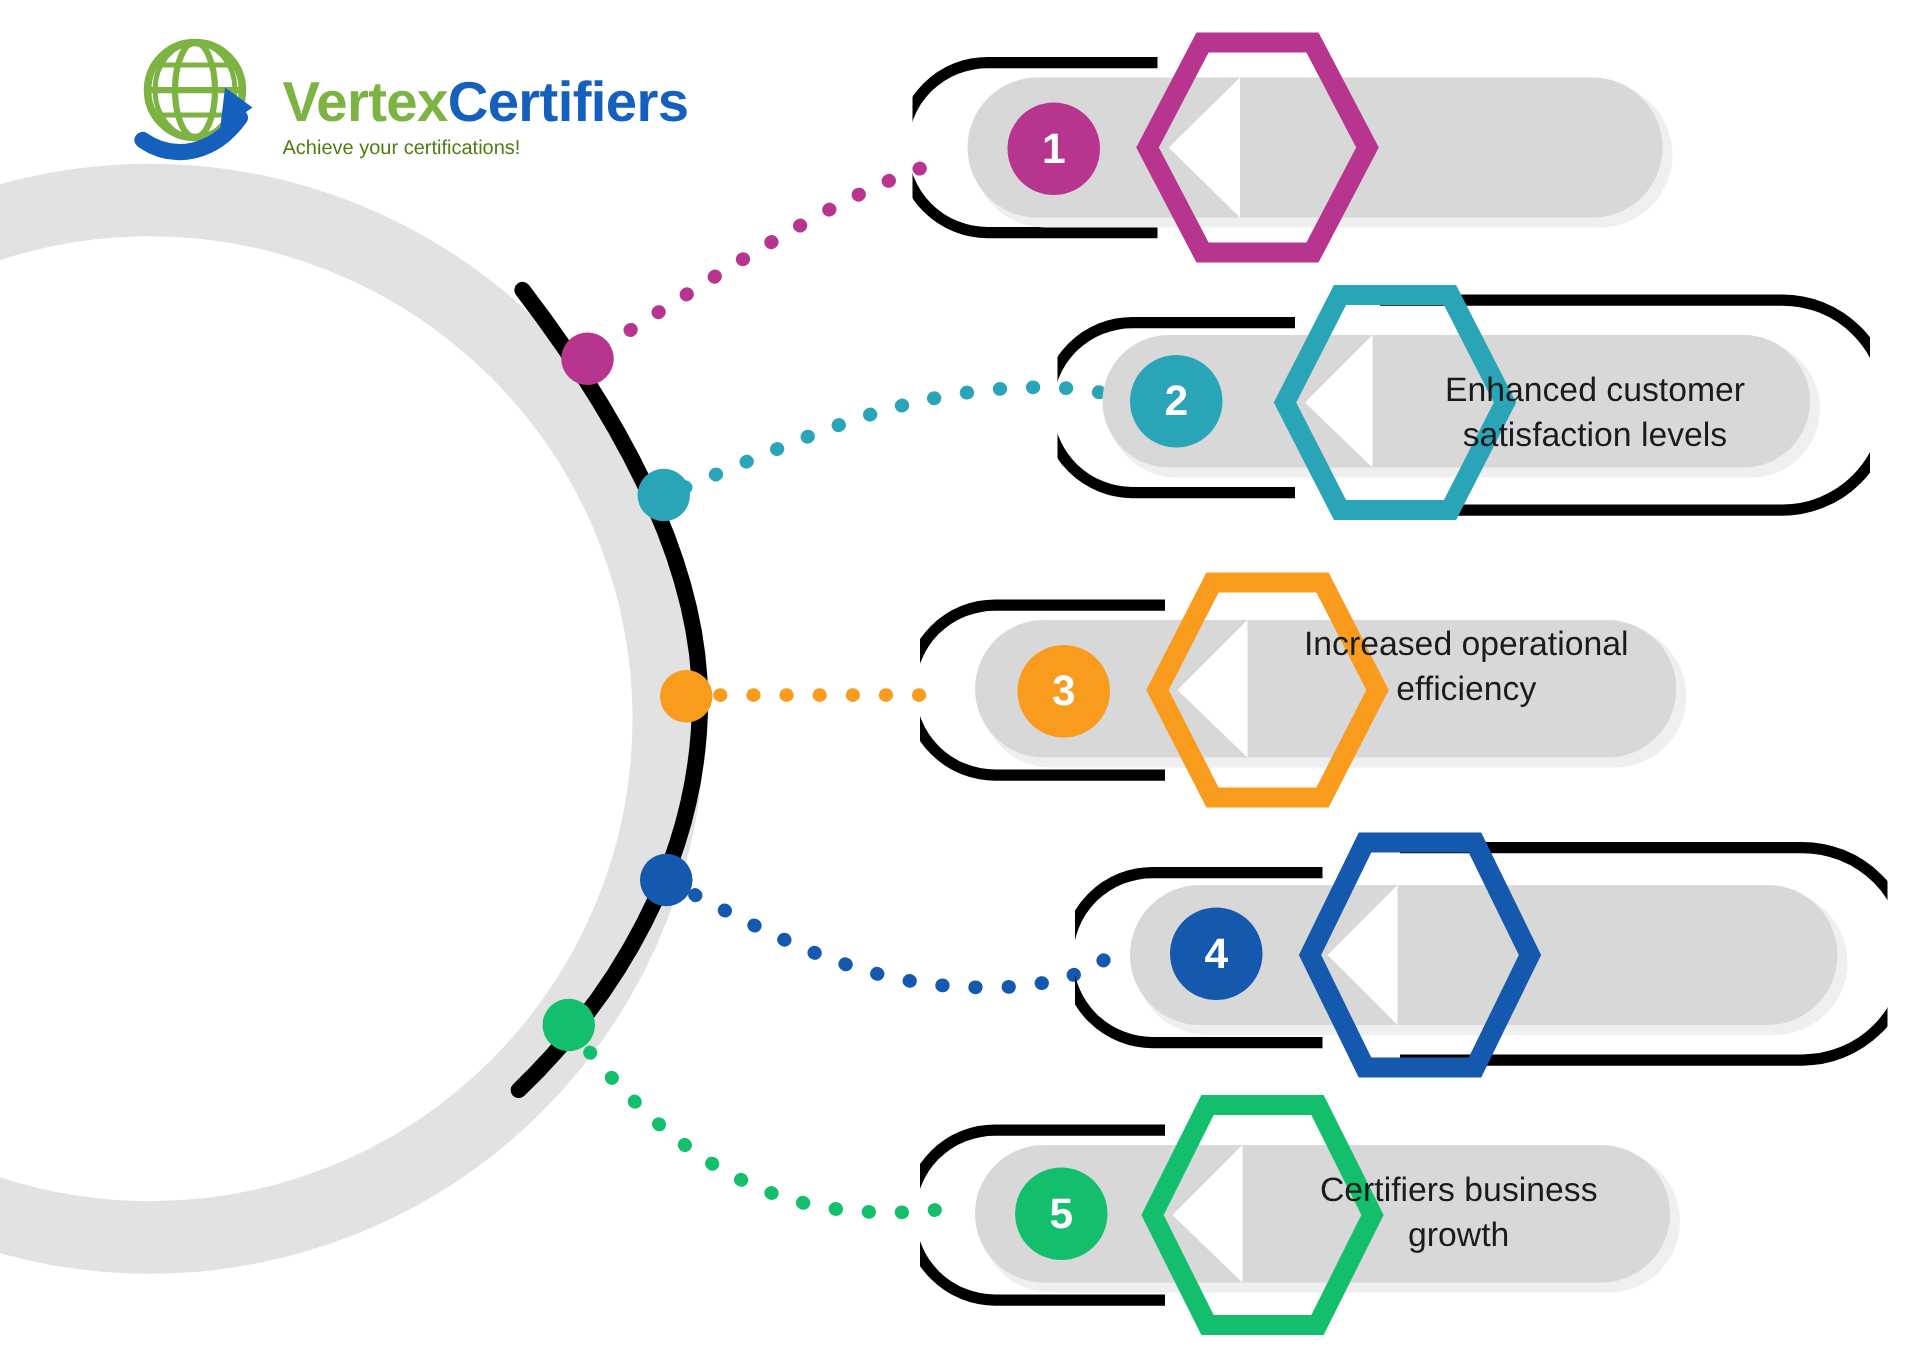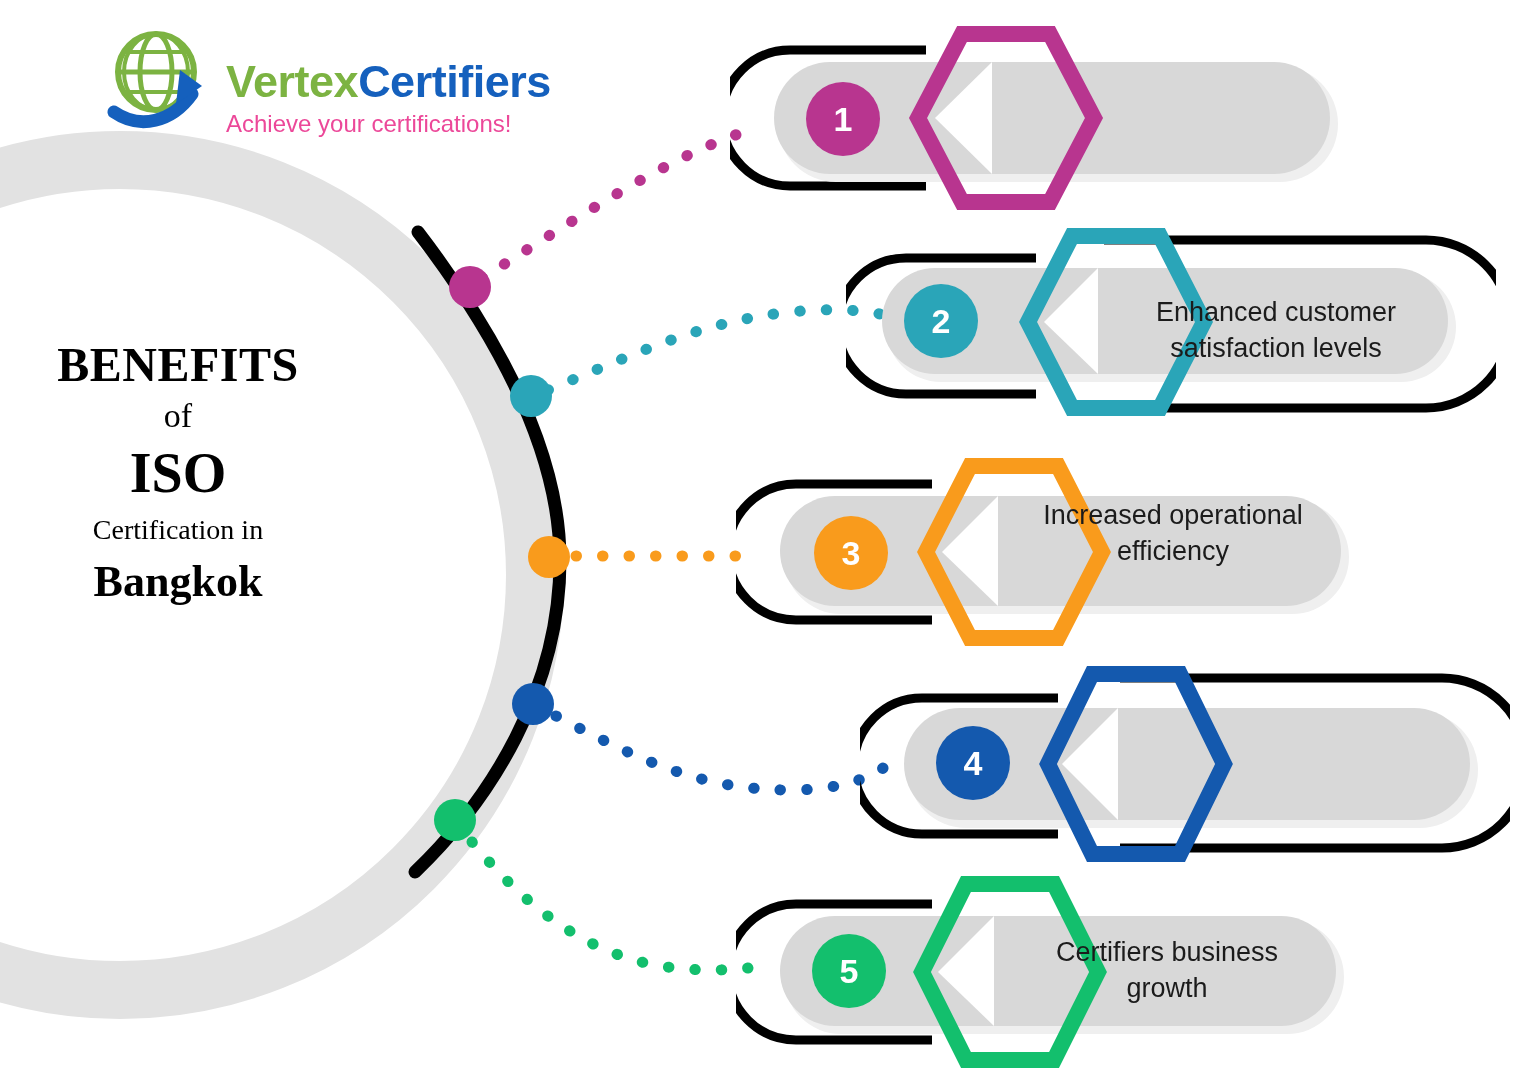--- a/index.html
+++ b/index.html
@@ -11,21 +11,21 @@
     position:relative;
   }
   #stage{position:absolute;left:0;top:0;width:1536px;height:1090px;}
 
   
   .logo{position:absolute;left:106px;top:24px;width:420px;height:116px;}
   .logo-globe{position:absolute;left:0;top:2px;width:108px;height:108px;}
   .logo-word{position:absolute;left:120px;top:32px;white-space:nowrap;}
   .logo-vertex{font-size:45px;font-weight:bold;color:#7CB342;letter-spacing:-.5px;}
   .logo-cert{font-size:45px;font-weight:bold;color:#1560BD;letter-spacing:-.5px;text-align:center;}
-  .logo-tag{position:absolute;left:120px;top:86px;font-size:24px;color:#ec4899;white-space:nowrap;}
+  .logo-tag{position:absolute;left:120px;top:86px;font-size:16px;color:#4d7c0f;white-space:nowrap;}
 
   
   .heading{position:absolute;left:28px;top:340px;width:300px;text-align:center;
            font-family:"Liberation Serif", serif;color:#000;}
   .h-benefits{font-size:48px;font-weight:bold;letter-spacing:.5px;line-height:1.05;}
   .h-of{font-size:34px;line-height:1.5;}
   .h-iso{font-size:56px;font-weight:bold;line-height:1.15;}
   .h-cert{font-size:28px;line-height:1.7;}
   .h-city{font-size:44px;font-weight:bold;line-height:1.3;}
 
@@ -76,27 +76,20 @@
       <path d="M16 66 H84" stroke="#7CB342" stroke-width="4" fill="none"></path>
       <path d="M8 86 C34 104 66 96 86 68" fill="none" stroke="#1560BD" stroke-width="13" stroke-linecap="round"></path>
       <path d="M74 44 L96 60 L70 78 Z" fill="#1560BD"></path>
     </svg>
     <div class="logo-word">
       <span class="logo-vertex">Vertex</span><span class="logo-cert">Certifiers</span>
     </div>
     <div class="logo-tag">Achieve your certifications!</div>
   </div>
 
-  <div class="heading">
-    <div class="h-benefits">BENEFITS</div>
-    <div class="h-of">of</div>
-    <div class="h-iso">ISO</div>
-    <div class="h-cert">Certification in</div>
-    <div class="h-city">Bangkok</div>
-  </div>
 
   <div class="row" style="left:730px;top:18px;width:640px;height:210px;">
     <svg width="640" height="210" viewBox="0 0 640 210" style="position:absolute;left:0;top:0;">
       <path d="M 196 32 H 60 A 52 52 0 0 0 60 168 H 196" fill="none" stroke="#000" stroke-width="9"></path>
       <rect x="48" y="48" width="560" height="116" rx="58" fill="#EFEFEF"></rect>
       <rect x="44" y="44" width="556" height="112" rx="56" fill="#D8D8D8"></rect>
       <path d="M 262 44 L 205 100 L 262 156 Z" fill="#ffffff"></path>
       <path d="M 232 16 L 320 16 L 364 100 L 320 184 L 232 184 L 188 100 Z" fill="none" stroke="#B8358F" stroke-width="16"></path>
     </svg>
     <div class="num-circle" style="left:76px;top:64px;width:74px;height:74px;background:#B8358F;font-size:34px;">

